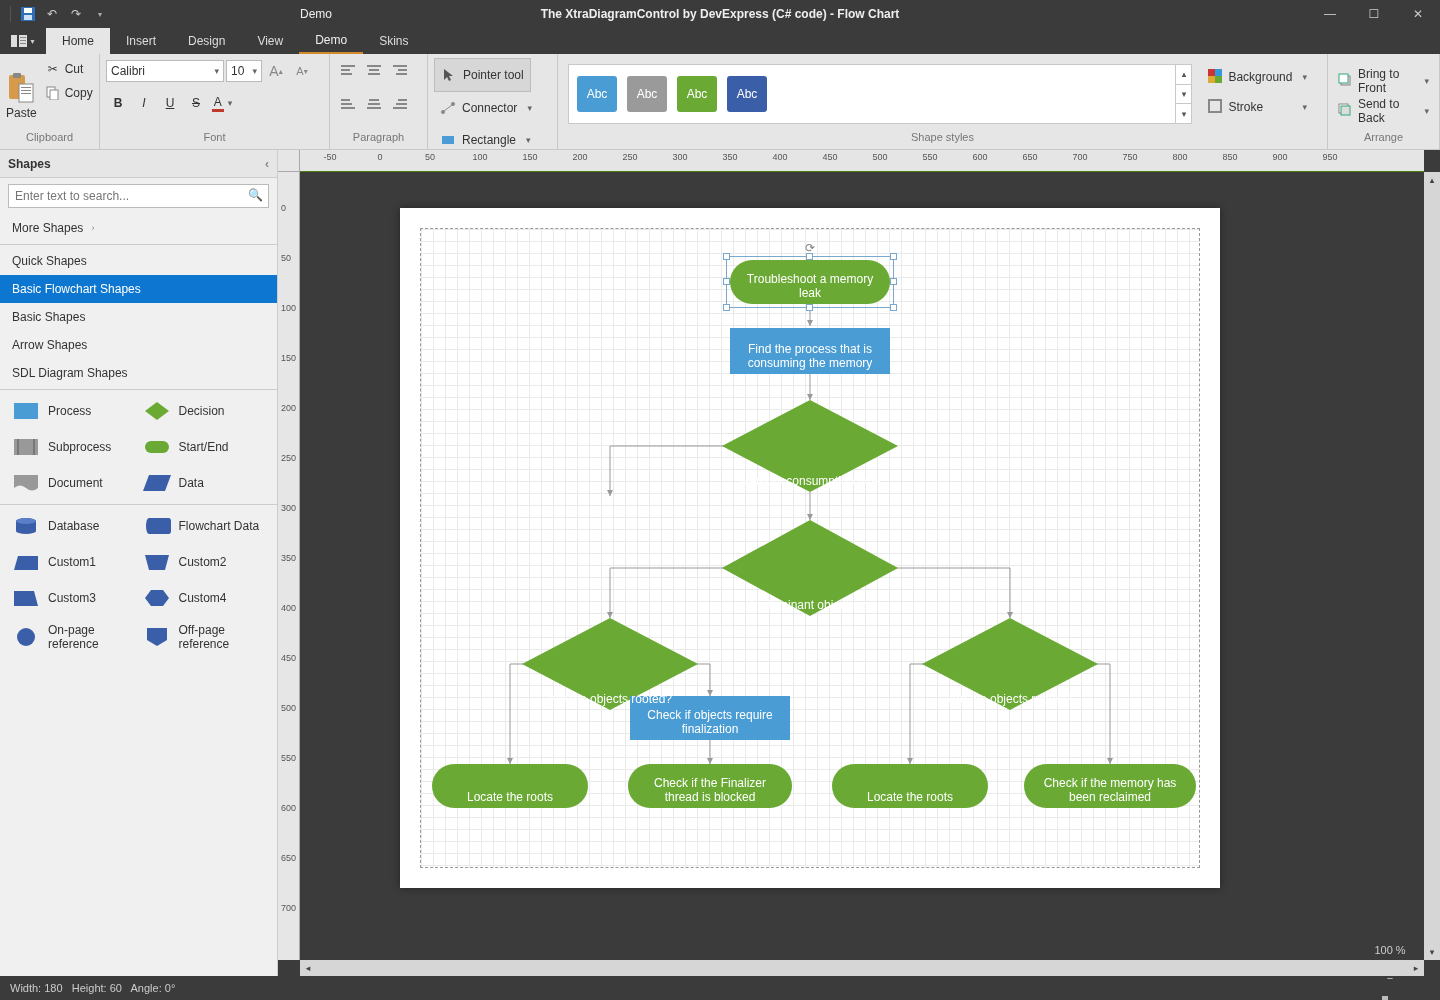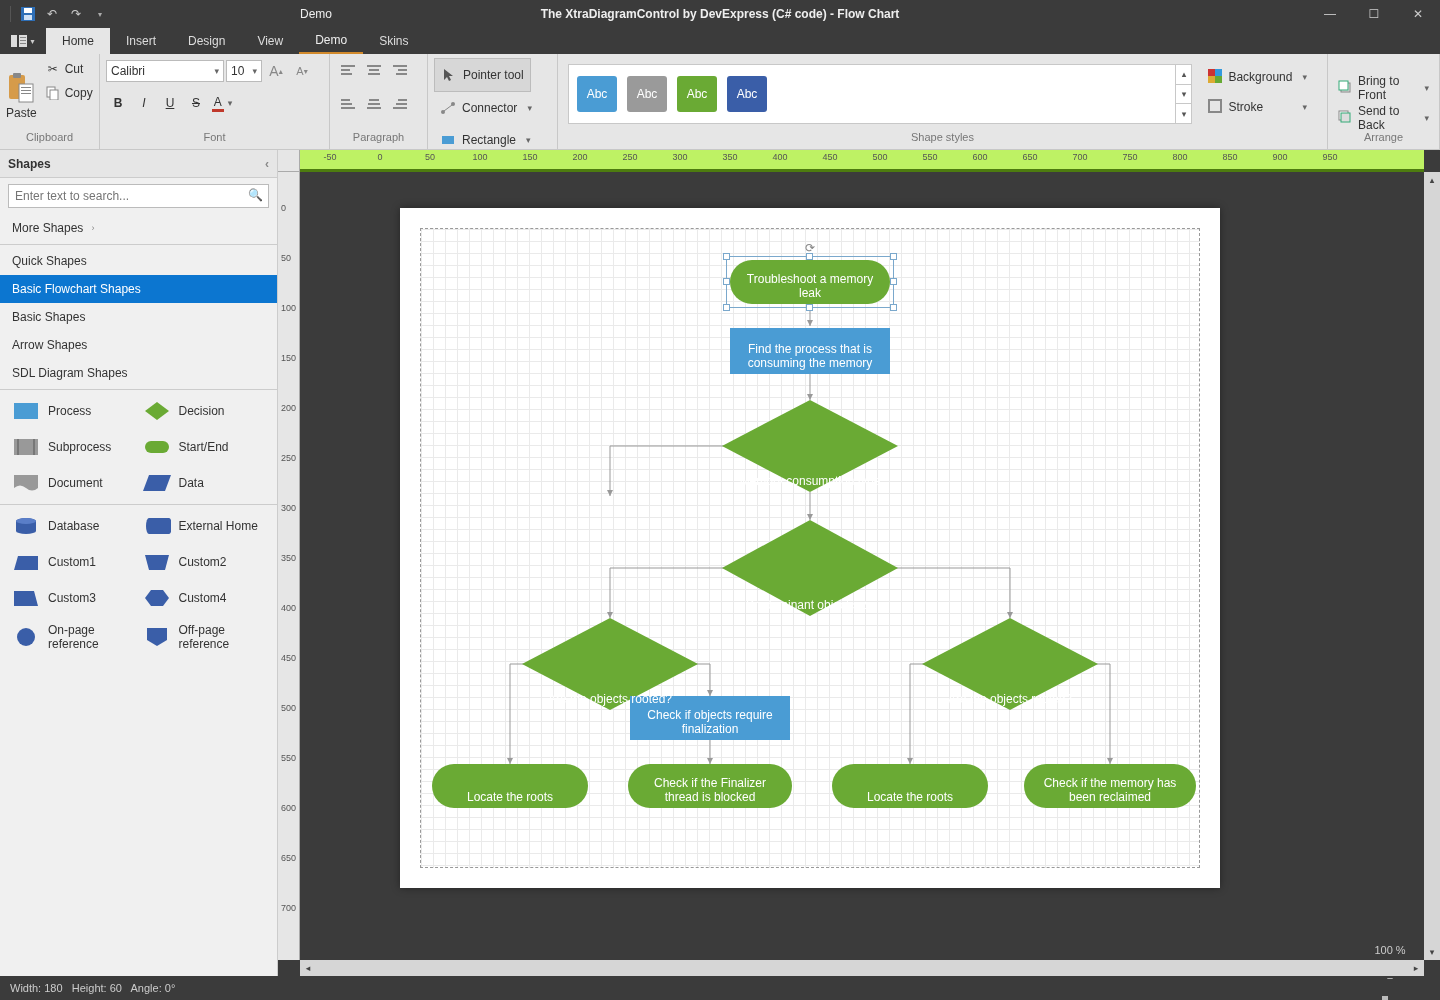--- a/index.html
+++ b/index.html
@@ -69,21 +69,21 @@
 .sp-cats { display:flex; flex-direction:column; }
 .sp-cat { height:28px; display:flex; align-items:center; padding:0 12px; font-size:12px; color:#333; }
 .sp-cat.active { background:#0c76d0; color:#fff; }
 .sp-divider { height:1px; background:#ccc; margin:2px 0; }
 .shape-grid { display:grid; grid-template-columns:1fr 1fr; padding:8px 12px; gap:14px 8px; }
 .shape-item { display:flex; align-items:center; gap:8px; font-size:12px; color:#333; }
 .shape-ic { width:28px; height:22px; flex:none; }
 
 
 .canvas-wrap { flex:1; position:relative; background:#3b3b3b; }
-.ruler-h { position:absolute; top:0; left:22px; right:16px; height:22px; background:#bef264; border-bottom:3px solid #4d7c0f; overflow:hidden; }
+.ruler-h { position:absolute; top:0; left:22px; right:16px; height:22px; background:#e5e5e5; border-bottom:1px solid #4d7c0f; overflow:hidden; }
 .ruler-v { position:absolute; top:22px; left:0; bottom:16px; width:22px; background:#e6e6e6; border-right:1px solid #aaa; overflow:hidden; }
 .ruler-corner { position:absolute; top:0; left:0; width:22px; height:22px; background:#e6e6e6; border-right:1px solid #aaa; border-bottom:1px solid #aaa; }
 .ruler-h .ticks, .ruler-v .ticks { position:relative; width:100%; height:100%; }
 .ruler-h .tlabel { position:absolute; top:2px; font-size:9px; color:#555; transform:translateX(-50%); }
 .ruler-v .tlabel { position:absolute; left:3px; font-size:9px; color:#555; transform:translateY(-50%); }
 .canvas-scroll { position:absolute; top:22px; left:22px; right:16px; bottom:16px; background:#3b3b3b; overflow:hidden; }
 .paper { position:absolute; top:36px; left:100px; width:820px; height:680px; background:#fff; box-shadow:0 0 8px rgba(0,0,0,0.4); }
 .grid { position:absolute; inset:20px; background-image:linear-gradient(#eaeaea 1px,transparent 1px),linear-gradient(90deg,#eaeaea 1px,transparent 1px); background-size:12px 12px; border:1px dashed #999; }
 .scrollbar-v { position:absolute; top:22px; right:0; bottom:16px; width:16px; background:#d6d6d6; }
 .scrollbar-h { position:absolute; left:22px; right:16px; bottom:0; height:16px; background:#d6d6d6; }
@@ -356,21 +356,21 @@
               <span>Stroke</span>
             </span>
             <span class="chev-sm">▾</span>
           </div>
       </div>
     </div>
     <div class="label">Shape styles</div>
   </div>
 
   <div class="group" style="width:112px;">
-    <div class="body col" style="padding-top:21px;">
+    <div class="body col" style="padding-top:14px;">
       <div class="rt-item" style="padding:0 4px;">
           <span class="lbl">
             <span><svg width="14" height="14">
                 <rect x="3" y="3" width="9" height="9" fill="#ddd" stroke="#888"></rect>
                 <rect x="1" y="1" width="9" height="9" fill="#fff" stroke="#3a7"></rect>
               </svg></span>
             <span>Bring to Front</span>
           </span>
           <span class="chev-sm">▾</span>
         </div>
@@ -461,21 +461,21 @@
           <svg class="shape-ic">
             <path d="M4 6 a10 3 0 0 1 20 0 v10 a10 3 0 0 1 -20 0 Z" fill="#3a5ea8"></path>
             <ellipse cx="14" cy="6" rx="10" ry="3" fill="#5a7ec8"></ellipse>
           </svg>
           <span>Database</span>
         </div>
       <div class="shape-item">
           <svg class="shape-ic">
             <path d="M6 3 h20 a3 8 0 0 1 0 16 h-20 a3 8 0 0 1 0 -16 Z" fill="#3a5ea8"></path>
           </svg>
-          <span>External Home</span>
+          <span>Flowchart Data</span>
         </div>
       <div class="shape-item">
           <svg class="shape-ic">
             <polygon points="2,19 6,5 26,5 26,19" fill="#3a5ea8"></polygon>
           </svg>
           <span>Custom1</span>
         </div>
       <div class="shape-item">
           <svg class="shape-ic">
             <polygon points="2,4 26,4 22,19 6,19" fill="#3a5ea8"></polygon>

